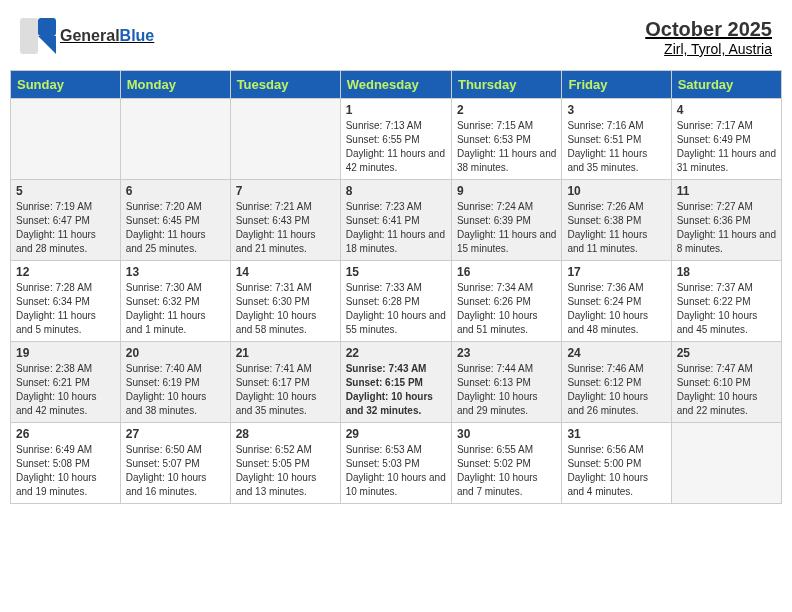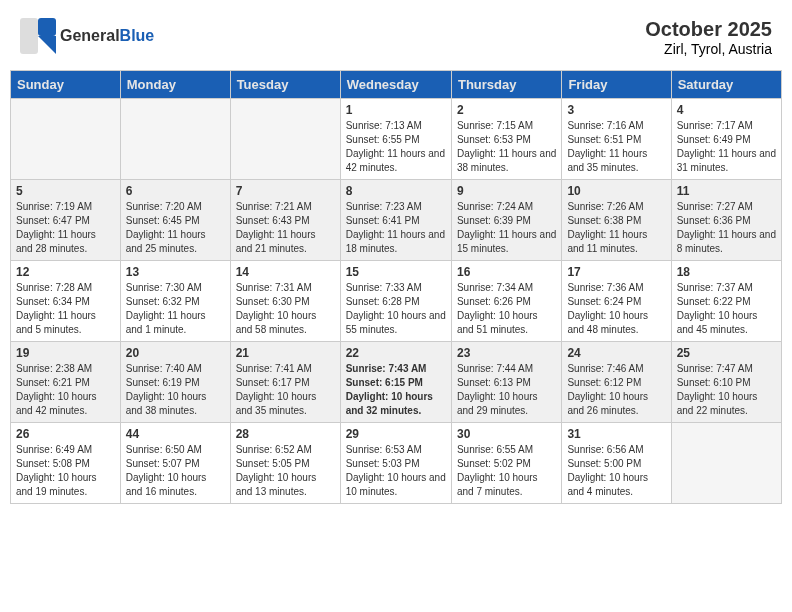--- a/index.html
+++ b/index.html
@@ -32,21 +32,21 @@
       font-size: 14px;
       color: #000000;
     }
     .calendar {
       width: 100%;
       border-collapse: collapse;
       margin-top: 5px;
     }
     .calendar th {
       background-color: #1a5fb4;
-      color: #e5e5e5;
+      color: #bef264;
       text-align: left;
       padding: 6px 6px;
       font-size: 13px;
       border: 1px solid #ccc;
     }
     .calendar td {
       vertical-align: top;
       border: 1px solid #ccc;
       padding: 4px 5px;
       width: 113px;
@@ -270,21 +270,21 @@
         </td>
       </tr>
       <tr>
         <td>
           <span class="day-num">26</span>
           <div class="day-info" style="white-space: pre-line;">Sunrise: 6:49 AM
 Sunset: 5:08 PM
 Daylight: 10 hours and 19 minutes.</div>
         </td>
         <td>
-          <span class="day-num">44</span>
+          <span class="day-num">27</span>
           <div class="day-info" style="white-space: pre-line;">Sunrise: 6:50 AM
 Sunset: 5:07 PM
 Daylight: 10 hours and 16 minutes.</div>
         </td>
         <td>
           <span class="day-num">28</span>
           <div class="day-info" style="white-space: pre-line;">Sunrise: 6:52 AM
 Sunset: 5:05 PM
 Daylight: 10 hours and 13 minutes.</div>
         </td>
@@ -313,18 +313,18 @@
 
 <style>
   .header .logo {
     display: flex;
     flex-direction: column;
     align-items: flex-start;
   }
 </style>
 
 <style>
-  .header { padding-top: 8px; padding-bottom: 8px; }
+  .header { padding-top: 8px; padding-bottom: 8px; text-decoration: underline; }
   .logo {
     flex-direction: column;
     gap: 0;
   }
 </style>
 
 </body></html>

